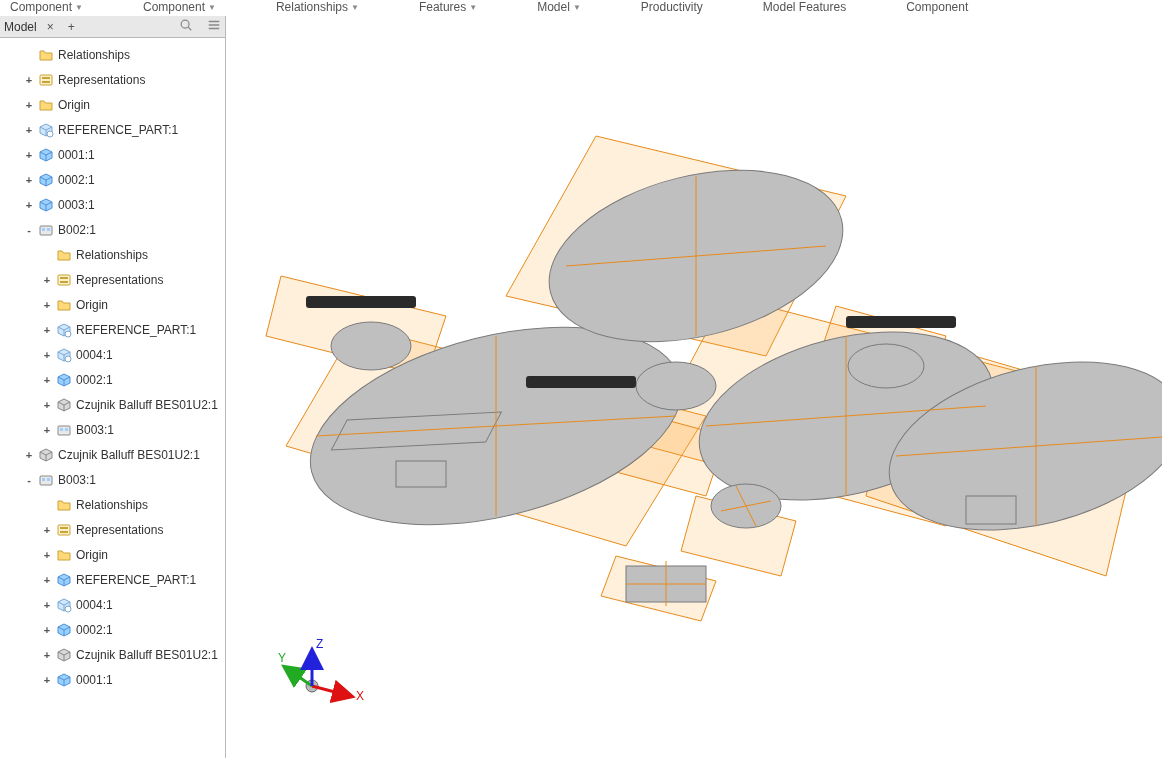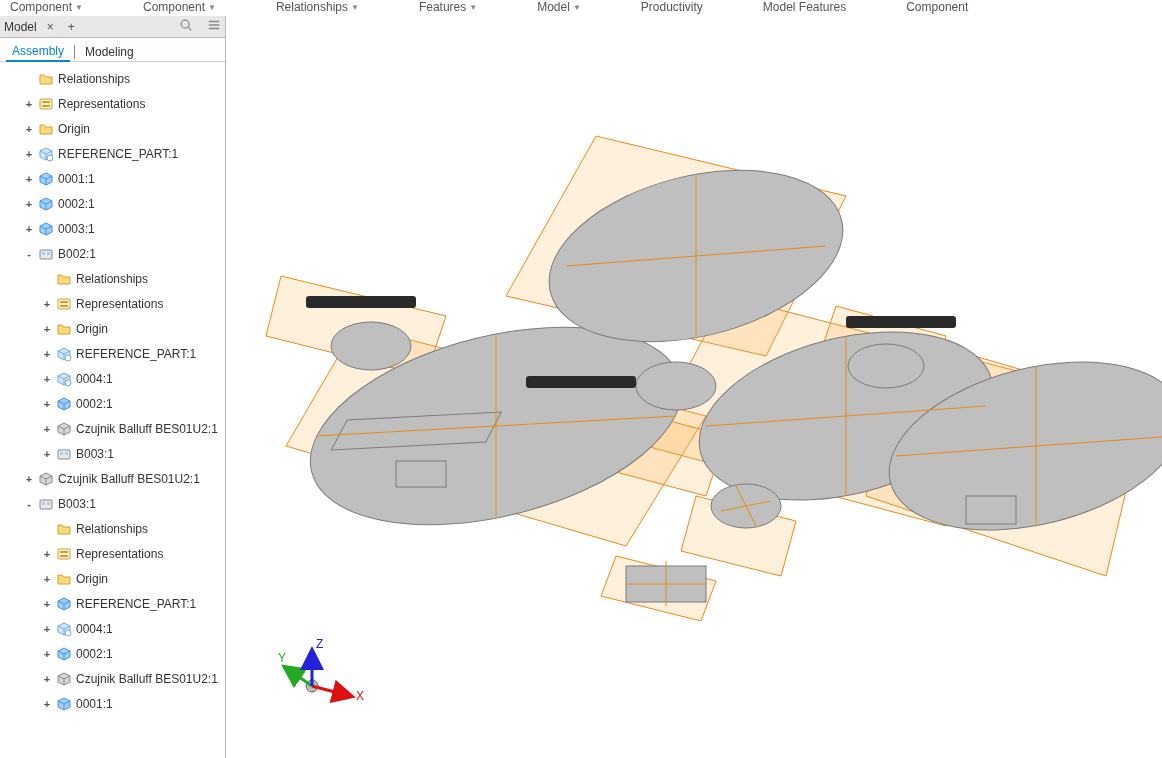--- a/index.html
+++ b/index.html
@@ -119,25 +119,20 @@
           <svg width="14" height="14" viewBox="0 0 16 16">
               <circle cx="7" cy="7" r="4.5" fill="none" stroke="#888" stroke-width="1.4"></circle>
               <line x1="10.5" y1="10.5" x2="14" y2="14" stroke="#888" stroke-width="1.4"></line>
             </svg>
         </span>
         <span class="ham">
           <svg width="14" height="14" viewBox="0 0 16 16">
               <path d="M2 4h12M2 8h12M2 12h12" stroke="#888" stroke-width="1.6"></path>
             </svg>
         </span>
-      </div>
-      <div class="subtabs">
-        <span class="subtab active">Assembly</span>
-        <span class="vdiv"></span>
-        <span class="subtab">Modeling</span>
       </div>
       <div class="tree" id="tree">
           <div class="node">
             <span class="indent" style="width: 18px;"></span>
             <span class="exp empty">+</span>
             <span class="ic">
               <svg viewBox="0 0 16 16">
                 <use href="#ic-folder"></use>
               </svg>
             </span>

